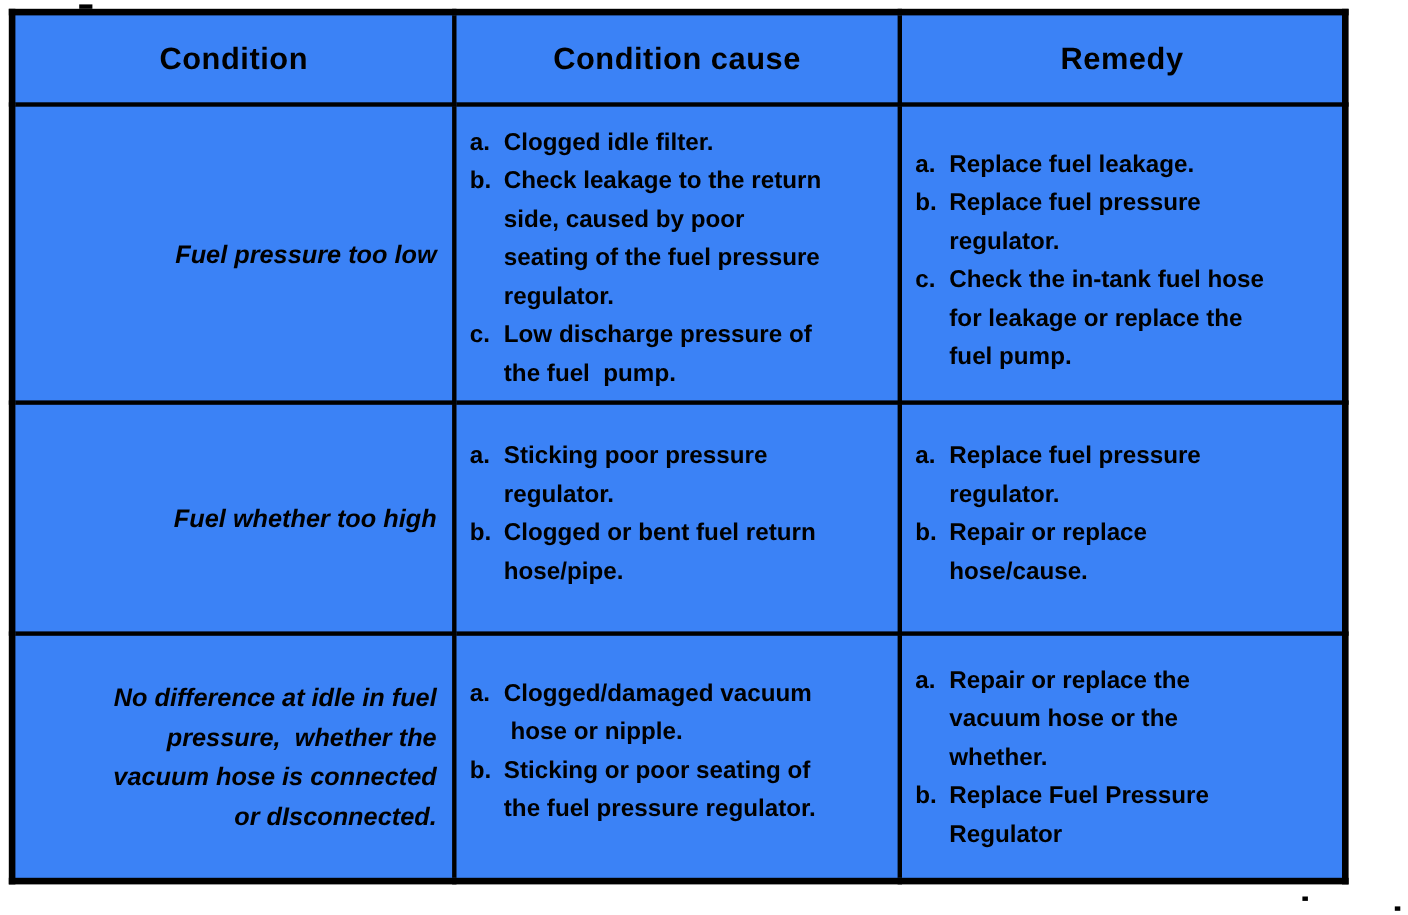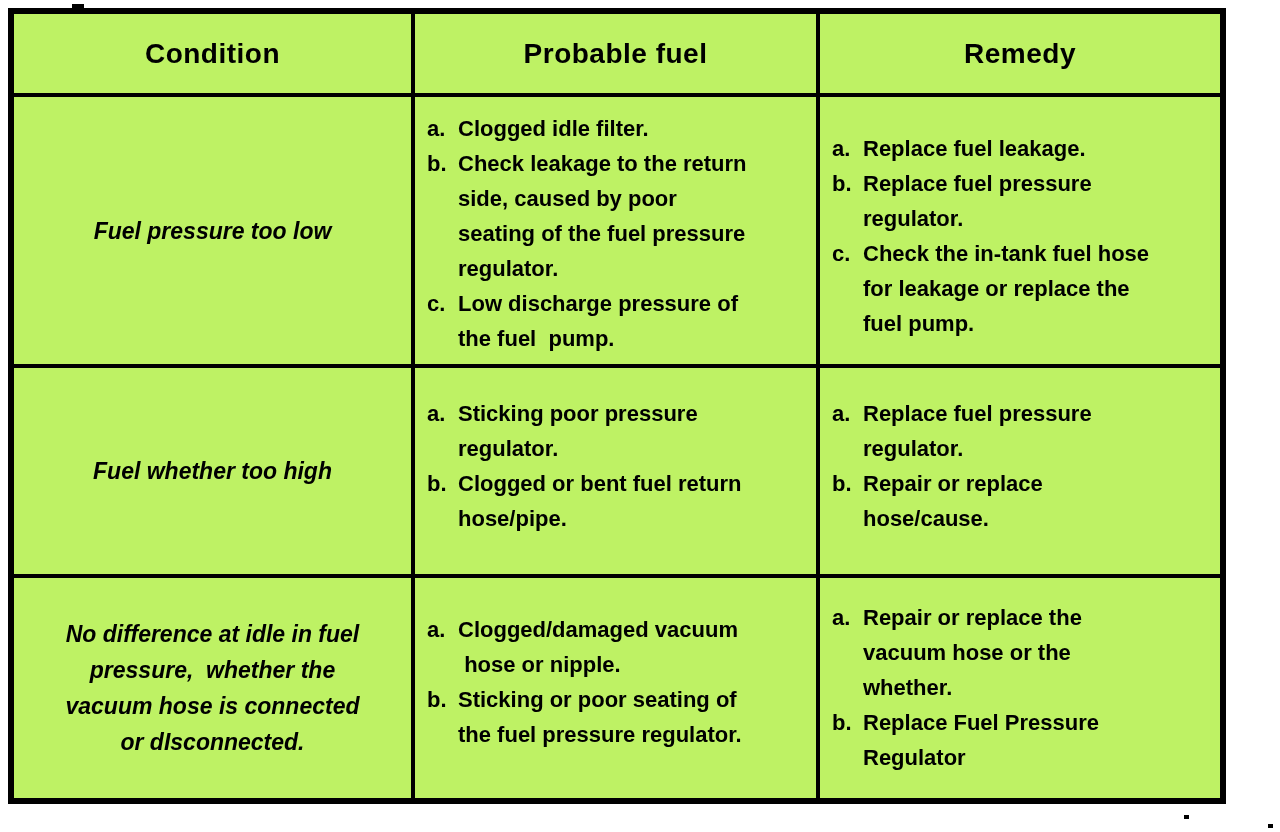--- a/index.html
+++ b/index.html
@@ -22,34 +22,34 @@
     top: 8px;
     width: 1212px;
     height: 790px;
     border-collapse: collapse;
     table-layout: fixed;
     border: 6px solid #000000;
   }
   table.ts th,
   table.ts td {
     border: 4px solid #000000;
-    background: #bef264;
+    background: #3b82f6;
   }
   tr.hdr {
     height: 84px;
   }
   tr.hdr th {
     font-size: 28px;
     font-weight: bold;
     text-align: center;
     vertical-align: middle;
     letter-spacing: 0.5px;
   }
   td.cond {
-    text-align: center;
+    text-align: right;
     vertical-align: middle;
     font-weight: bold;
     font-style: italic;
     font-size: 23px;
     line-height: 36px;
     padding: 0 14px;
     white-space: pre-wrap;
   }
   td.list {
     vertical-align: top;
@@ -89,21 +89,21 @@
 
   <table class="ts">
     <colgroup>
       <col style="width:402px">
       <col style="width:405px">
       <col style="width:405px">
     </colgroup>
     <thead>
       <tr class="hdr">
         <th>Condition</th>
-        <th>Probable fuel</th>
+        <th>Condition cause</th>
         <th>Remedy</th>
       </tr>
     </thead>
     <tbody>
 
       <tr style="height:271px">
         <td class="cond">Fuel pressure too low</td>
         <td class="list pt14">
           <div class="li">
             <span class="lab">a.</span>

